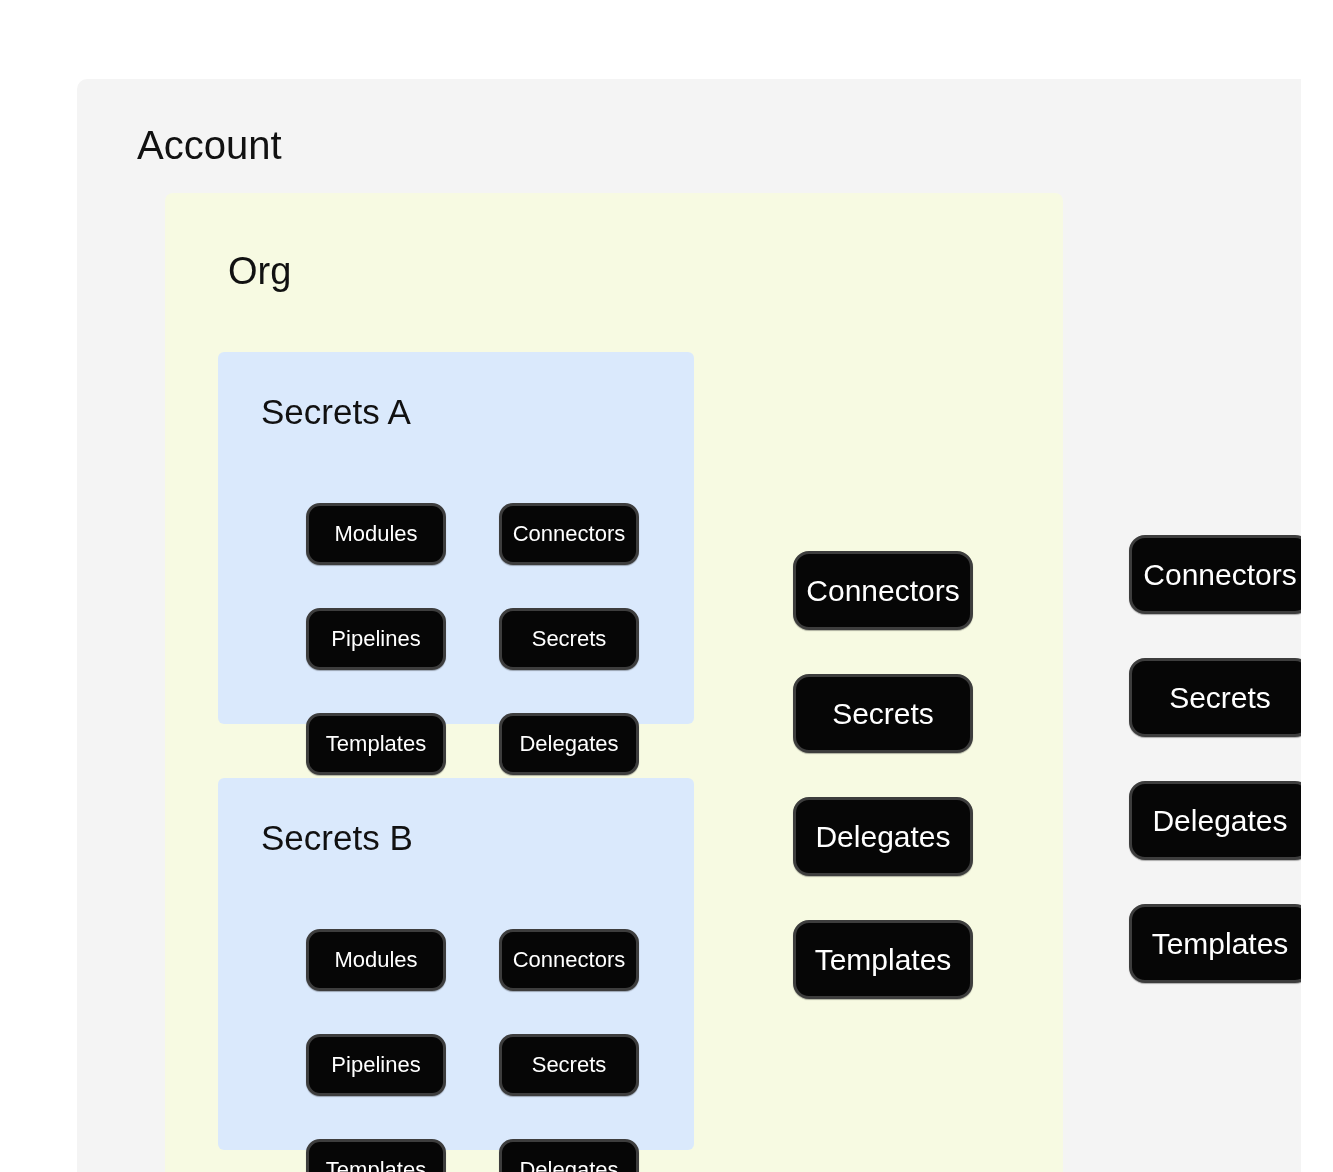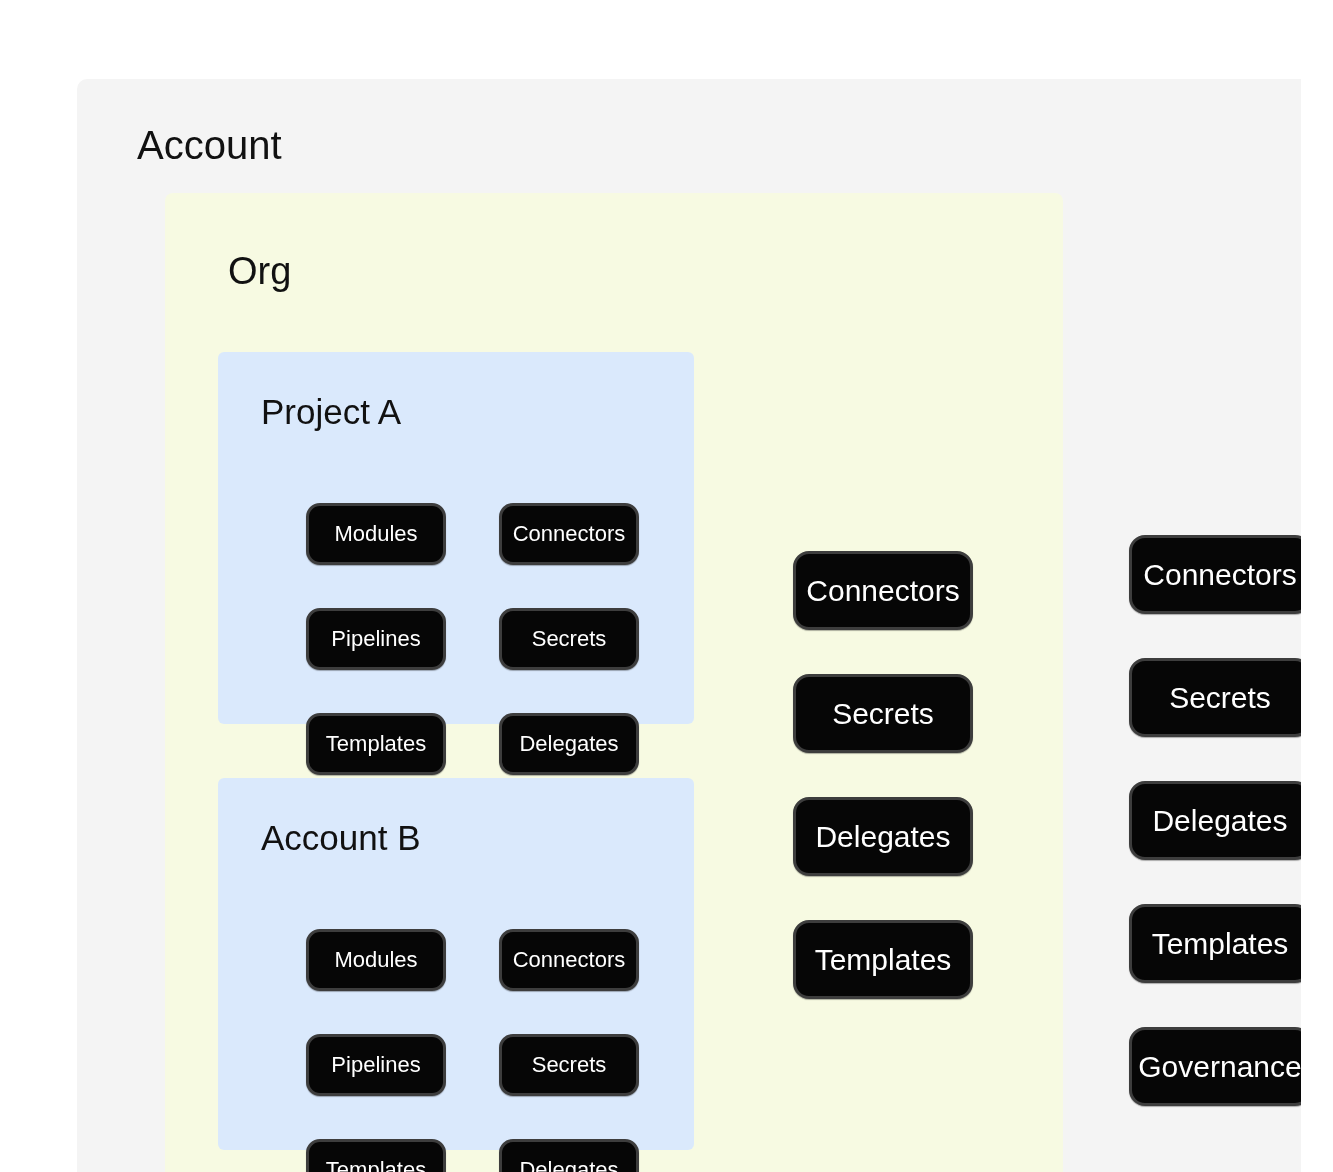--- a/index.html
+++ b/index.html
@@ -50,39 +50,39 @@
 
 <div class="canvas">
 
   <div class="account-box">
     <div class="account-title">Account</div>
 
     <div class="org-box">
       <div class="org-title">Org</div>
 
       <div class="project-box project-a">
-        <div class="project-title">Project A</div>
+        <div class="project-title">Secrets A</div>
         <div class="project-grid">
 
             <div class="node">Modules</div>
 
             <div class="node">Connectors</div>
 
             <div class="node">Pipelines</div>
 
             <div class="node">Secrets</div>
 
             <div class="node">Templates</div>
 
             <div class="node">Delegates</div>
           </div>
       </div>
 
       <div class="project-box project-b">
-        <div class="project-title">Account B</div>
+        <div class="project-title">Secrets B</div>
         <div class="project-grid">
 
             <div class="node">Modules</div>
 
             <div class="node">Connectors</div>
 
             <div class="node">Pipelines</div>
 
             <div class="node">Secrets</div>
 
@@ -108,17 +108,16 @@
     <div class="resource-col account-resources">
 
         <div class="node">Connectors</div>
 
         <div class="node">Secrets</div>
 
         <div class="node">Delegates</div>
 
         <div class="node">Templates</div>
 
-        <div class="node">Governance</div>
       </div>
   </div>
 
 </div>
 
 </body></html>

